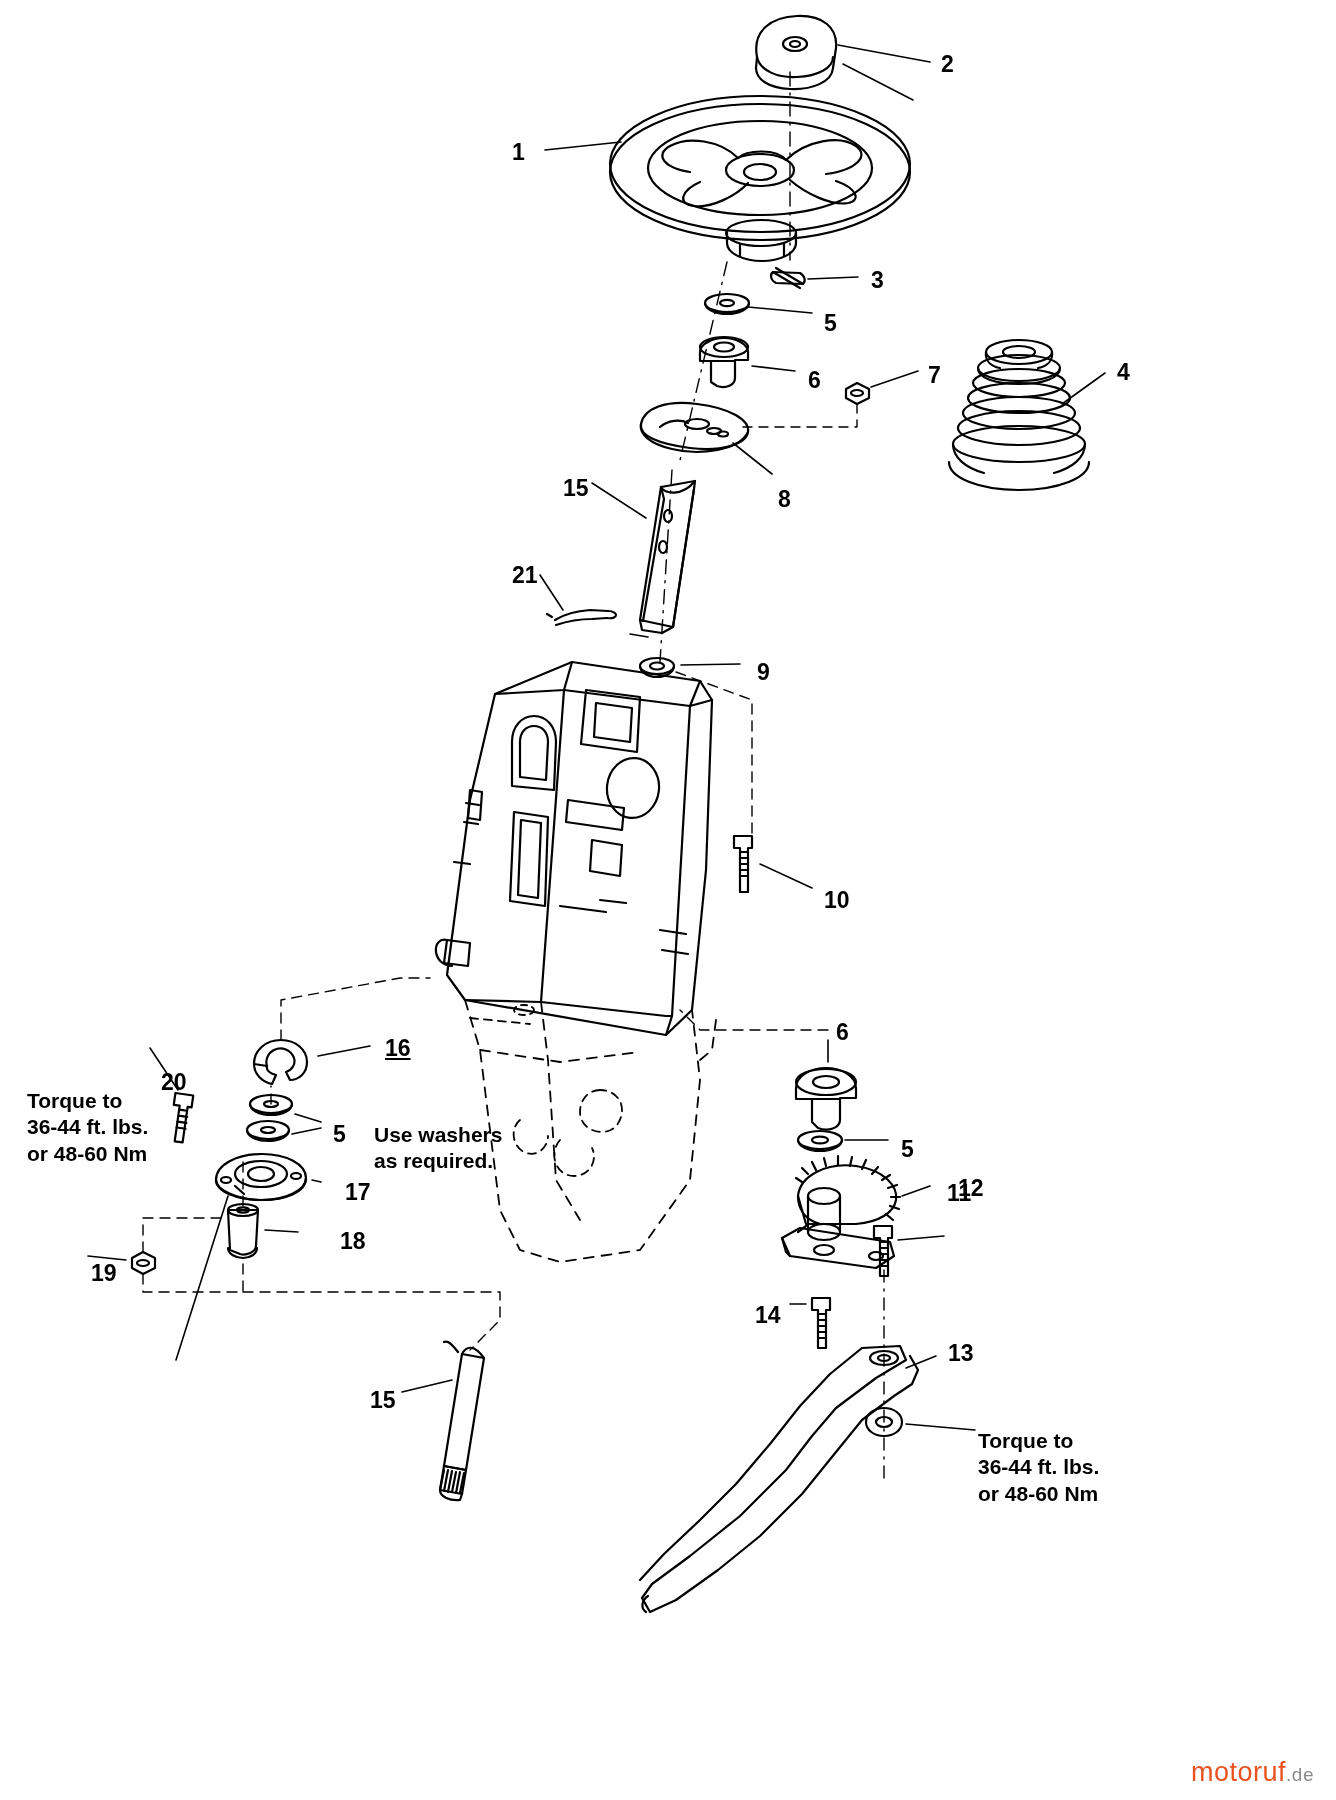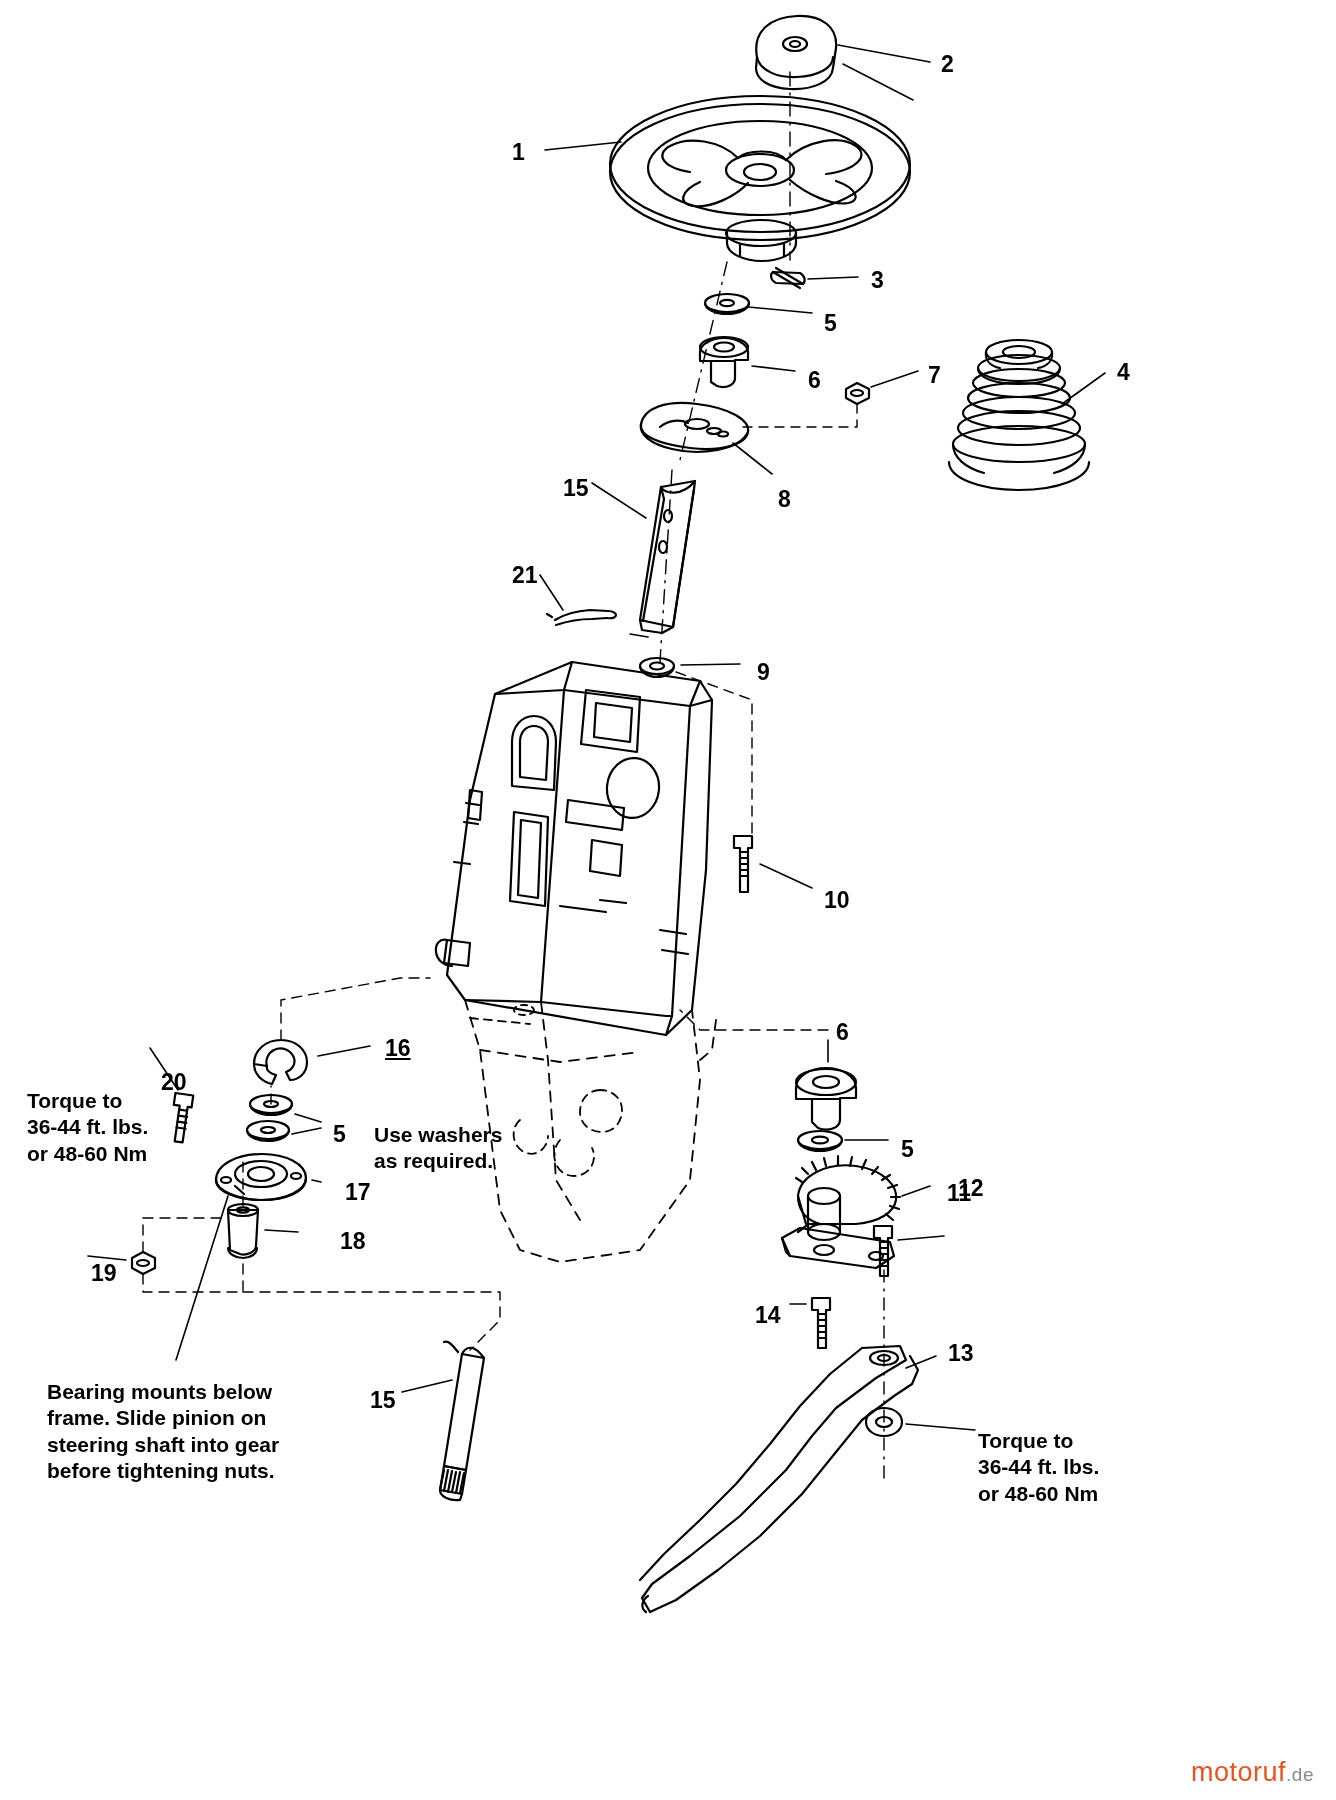--- a/index.html
+++ b/index.html
@@ -396,23 +396,19 @@
   <div class="callout" style="left:64px; top:1261px;margin-left:27px;">19</div>
   <div class="callout" style="left:755px; top:1303px;">14</div>
   <div class="callout" style="left:948px; top:1341px;">13</div>
   <div class="callout" style="left:370px; top:1388px;">15</div>
 
   <div class="note" style="left:27px; top:1088px;">Torque to
 36-44 ft. lbs.
 or 48-60 Nm</div>
   <div class="note" style="left:374px; top:1122px;">Use washers
 as required.</div>
-  <div class="note" style="left:47px; top:1379px;">Bearing mounts below
-frame.  Slide pinion on
-steering shaft into gear
-before tightening nuts.</div>
   <div class="note" style="left:978px; top:1428px;">Torque to
 36-44 ft. lbs.
 or 48-60 Nm</div>
 
   <div class="watermark"><span>motoruf</span><span class="de">.de</span></div>
 
 </div>
 
 </body></html>

